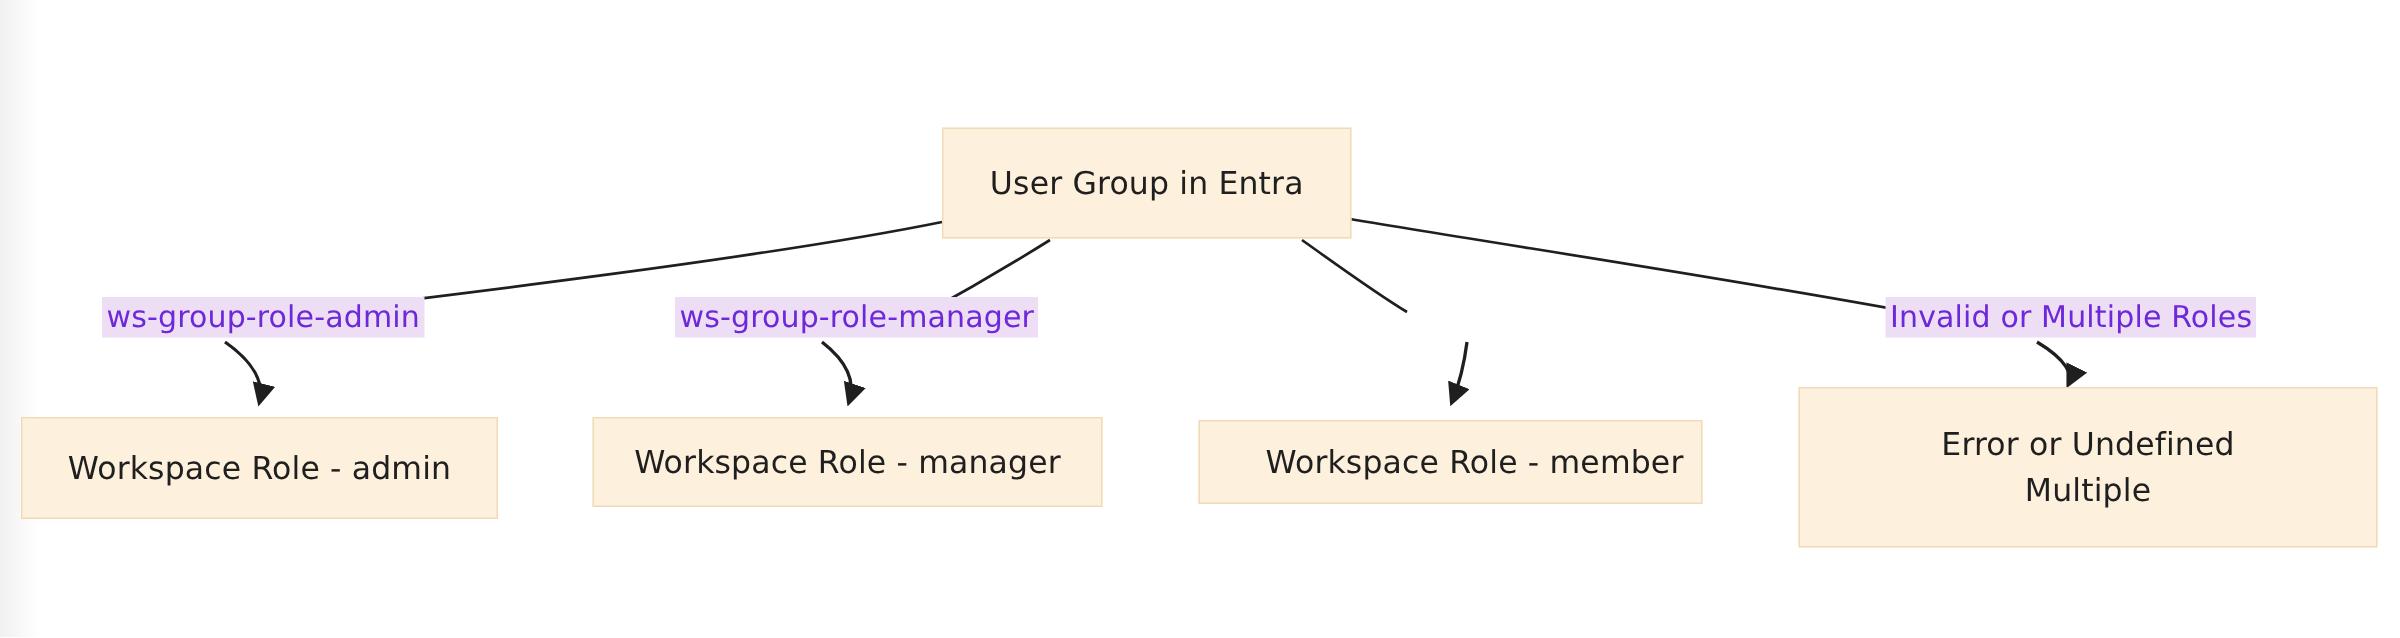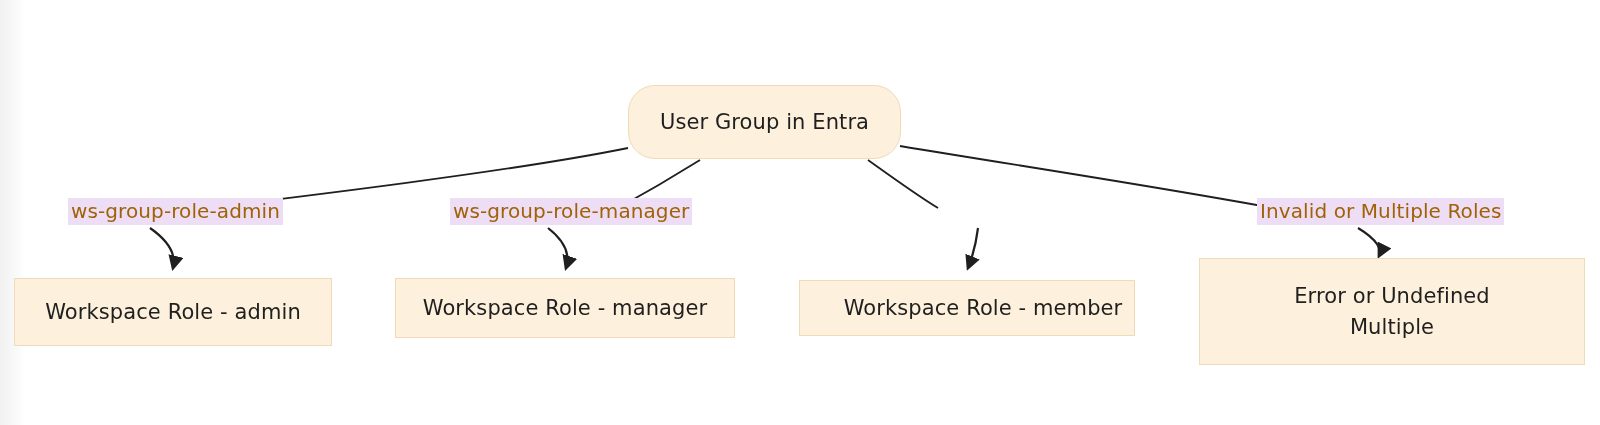--- a/index.html
+++ b/index.html
@@ -40,21 +40,21 @@
     color: #1f1f1f;
     font-size: 21px;
     line-height: 1.45;
     letter-spacing: 0.1px;
   }
   .node .node-label { display: block; padding: 0 10px; }
 
   .edge-label {
     position: absolute;
     background: #eddef5;
-    color: #a16207;
+    color: #6d28d9;
     font-size: 20px;
     line-height: 1.22;
     letter-spacing: 0.1px;
     white-space: nowrap;
     padding: 1px 3px 2px 3px;
     box-sizing: border-box;
   }
 </style>
 </head>
 <body>
@@ -80,21 +80,21 @@
 
     <path d="M 868 160 C 896 180, 918 196, 938 208" fill="none" stroke="#1f1f1f" stroke-width="1.8"></path>
 
     <path d="M 978 228 C 976 244, 972 258, 968 268" fill="none" stroke="#1f1f1f" stroke-width="2.2" marker-end="url(#arrow)"></path>
 
     <path d="M 900 146 C 1020 166, 1180 190, 1300 213" fill="none" stroke="#1f1f1f" stroke-width="1.8"></path>
 
     <path d="M 1358 228 C 1378 240, 1382 250, 1379 256" fill="none" stroke="#1f1f1f" stroke-width="2.2" marker-end="url(#arrow)"></path>
   </svg>
 
-  <div class="node" style="left:628px; top:85px; width:273px; height:74px;border-radius:27px;">
+  <div class="node" style="left:628px; top:85px; width:273px; height:74px;">
     <span class="node-label">User Group in Entra</span>
   </div>
 
   <div class="node" style="left:14px; top:278px; width:318px; height:68px;">
     <span class="node-label">Workspace Role - admin</span>
   </div>
 
   <div class="node" style="left:395px; top:278px; width:340px; height:60px;">
     <span class="node-label">Workspace Role - manager</span>
   </div>

